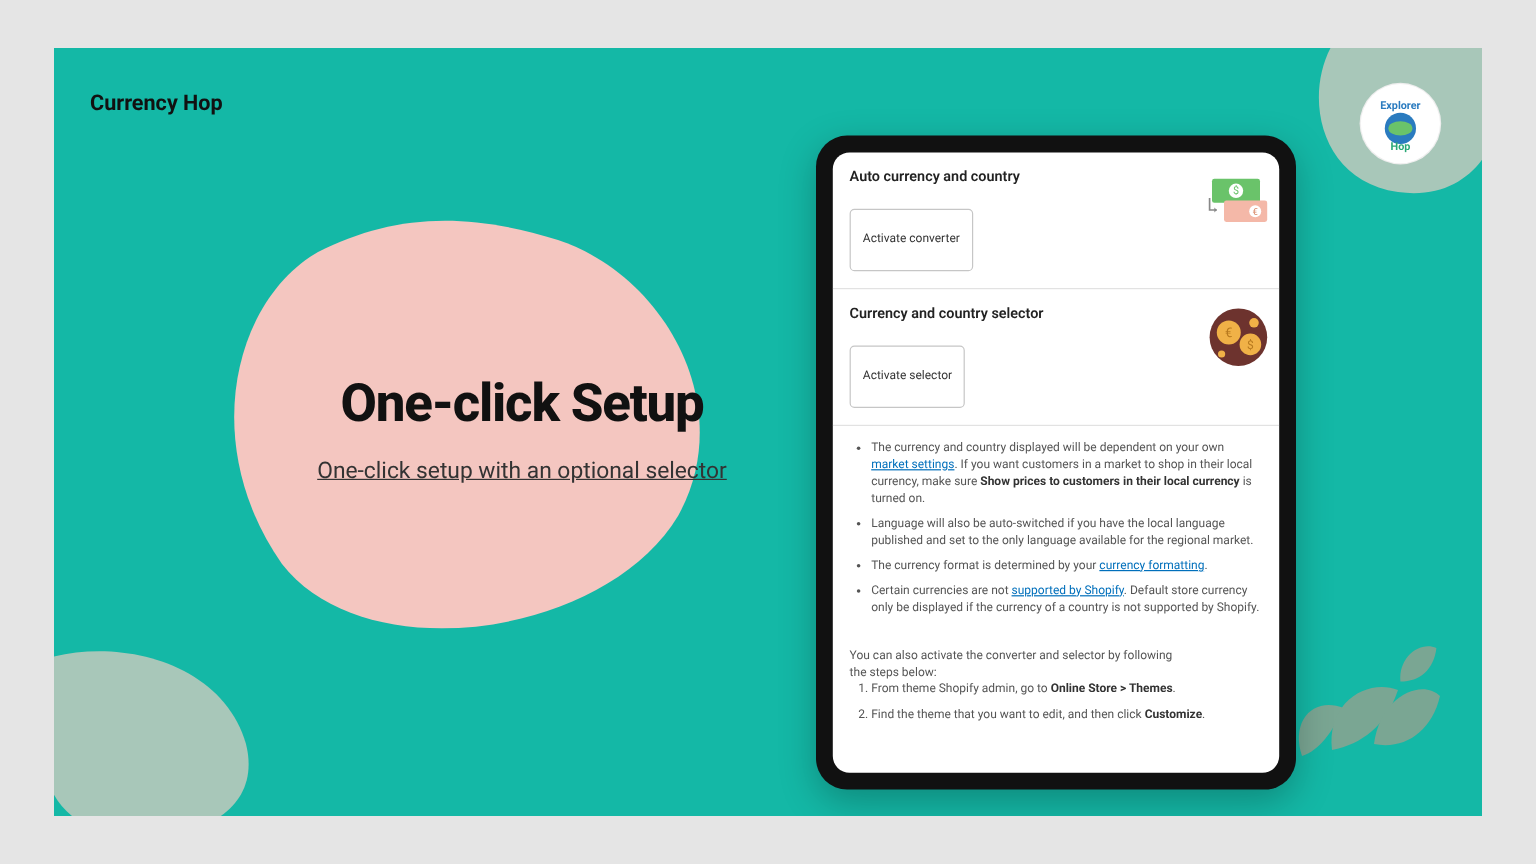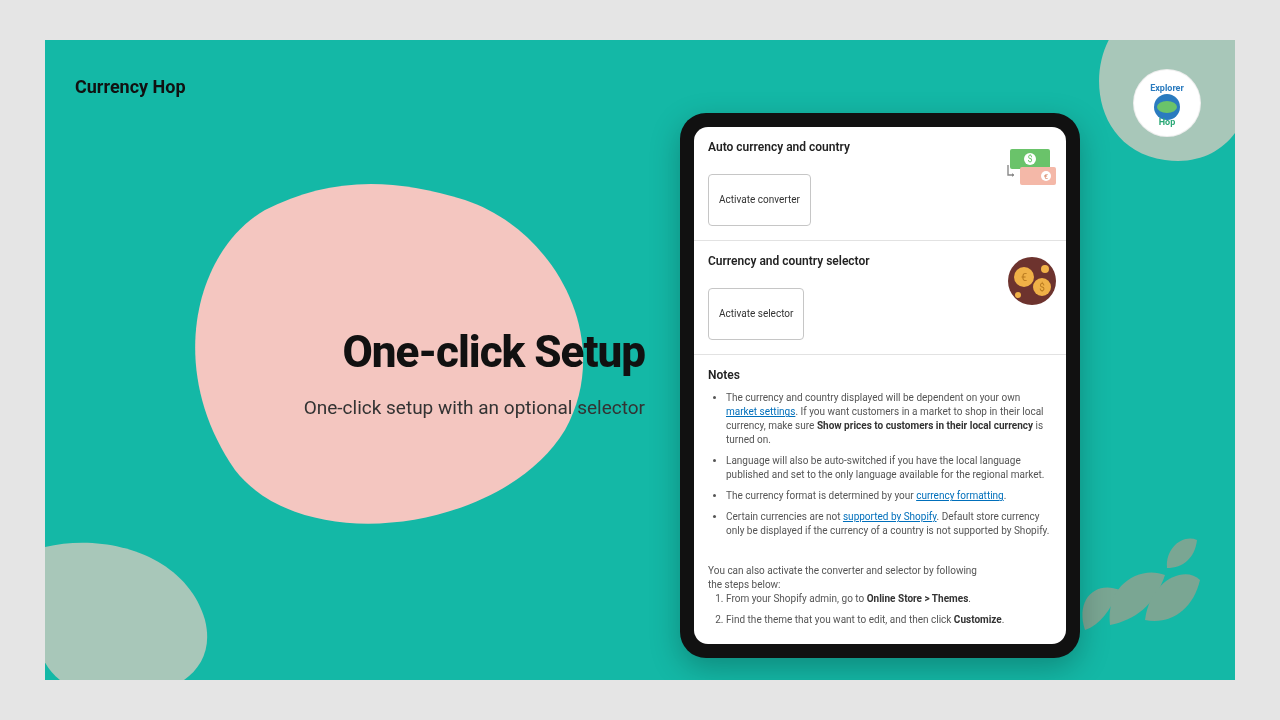--- a/index.html
+++ b/index.html
@@ -75,34 +75,34 @@
   }
   .logo-inner { width:48px; height:48px; }
   .logo-text1 { font-size: 9px; fill:#2a7bbf; font-weight:700; }
   .logo-text2 { font-size: 9px; fill:#2aa876; font-weight:700; }
 
   .headline-area {
     position: absolute;
     top: 270px;
     left: 180px;
     width: 420px;
-    text-align: right;
-    margin-top: 16px;
+    text-align: center;
   }
   .headline {
     font-size: 44px;
     font-weight: 800;
     color: #111;
     letter-spacing: -1px;
     margin-bottom: 18px;
   }
   .subhead {
     font-size: 19px;
     color: #333;
     font-weight: 400;
+    text-decoration: underline;
   }
 
   
   .tablet {
     position: absolute;
     top: 73px;
     left: 635px;
     width: 400px;
     height: 545px;
     background: #111;
@@ -228,39 +228,38 @@
           <text x="18" y="26" text-anchor="middle" font-size="11" fill="#b87a1f">€</text>
           <circle cx="36" cy="32" r="9" fill="#f0b147"></circle>
           <text x="36" y="36" text-anchor="middle" font-size="10" fill="#b87a1f">$</text>
           <circle cx="39" cy="14" r="4" fill="#f0b147"></circle>
           <circle cx="12" cy="40" r="3" fill="#f0b147"></circle>
         </svg>
         <div class="btn">Activate selector</div>
       </div>
 
       <div class="panel">
-        <h4>Notes</h4>
         <ul class="notes">
           <li>
             <span>The currency and country displayed will be dependent on your own </span><span class="link">market settings</span><span>. If you want customers in a market to shop in their local currency, make sure </span><span class="bold">Show prices to customers in their local currency</span><span> is turned on.</span>
           </li>
           <li>
             <span>Language will also be auto-switched if you have the local language published and set to the only language available for the regional market.</span>
           </li>
           <li>
             <span>The currency format is determined by your </span><span class="link">currency formatting</span><span>.</span>
           </li>
           <li>
             <span>Certain currencies are not </span><span class="link">supported by Shopify</span><span>. Default store currency only be displayed if the currency of a country is not supported by Shopify.</span>
           </li>
         </ul>
         <p class="follow">You can also activate the converter and selector by following the steps below:</p>
         <ol class="steps">
           <li>
-            <span>From your Shopify admin, go to </span><span class="bold">Online Store &gt; Themes</span><span>.</span>
+            <span>From theme Shopify admin, go to </span><span class="bold">Online Store &gt; Themes</span><span>.</span>
           </li>
           <li>
             <span>Find the theme that you want to edit, and then click </span><span class="bold">Customize</span><span>.</span>
           </li>
 
         </ol>
       </div>
 
     </div>
   </div>

